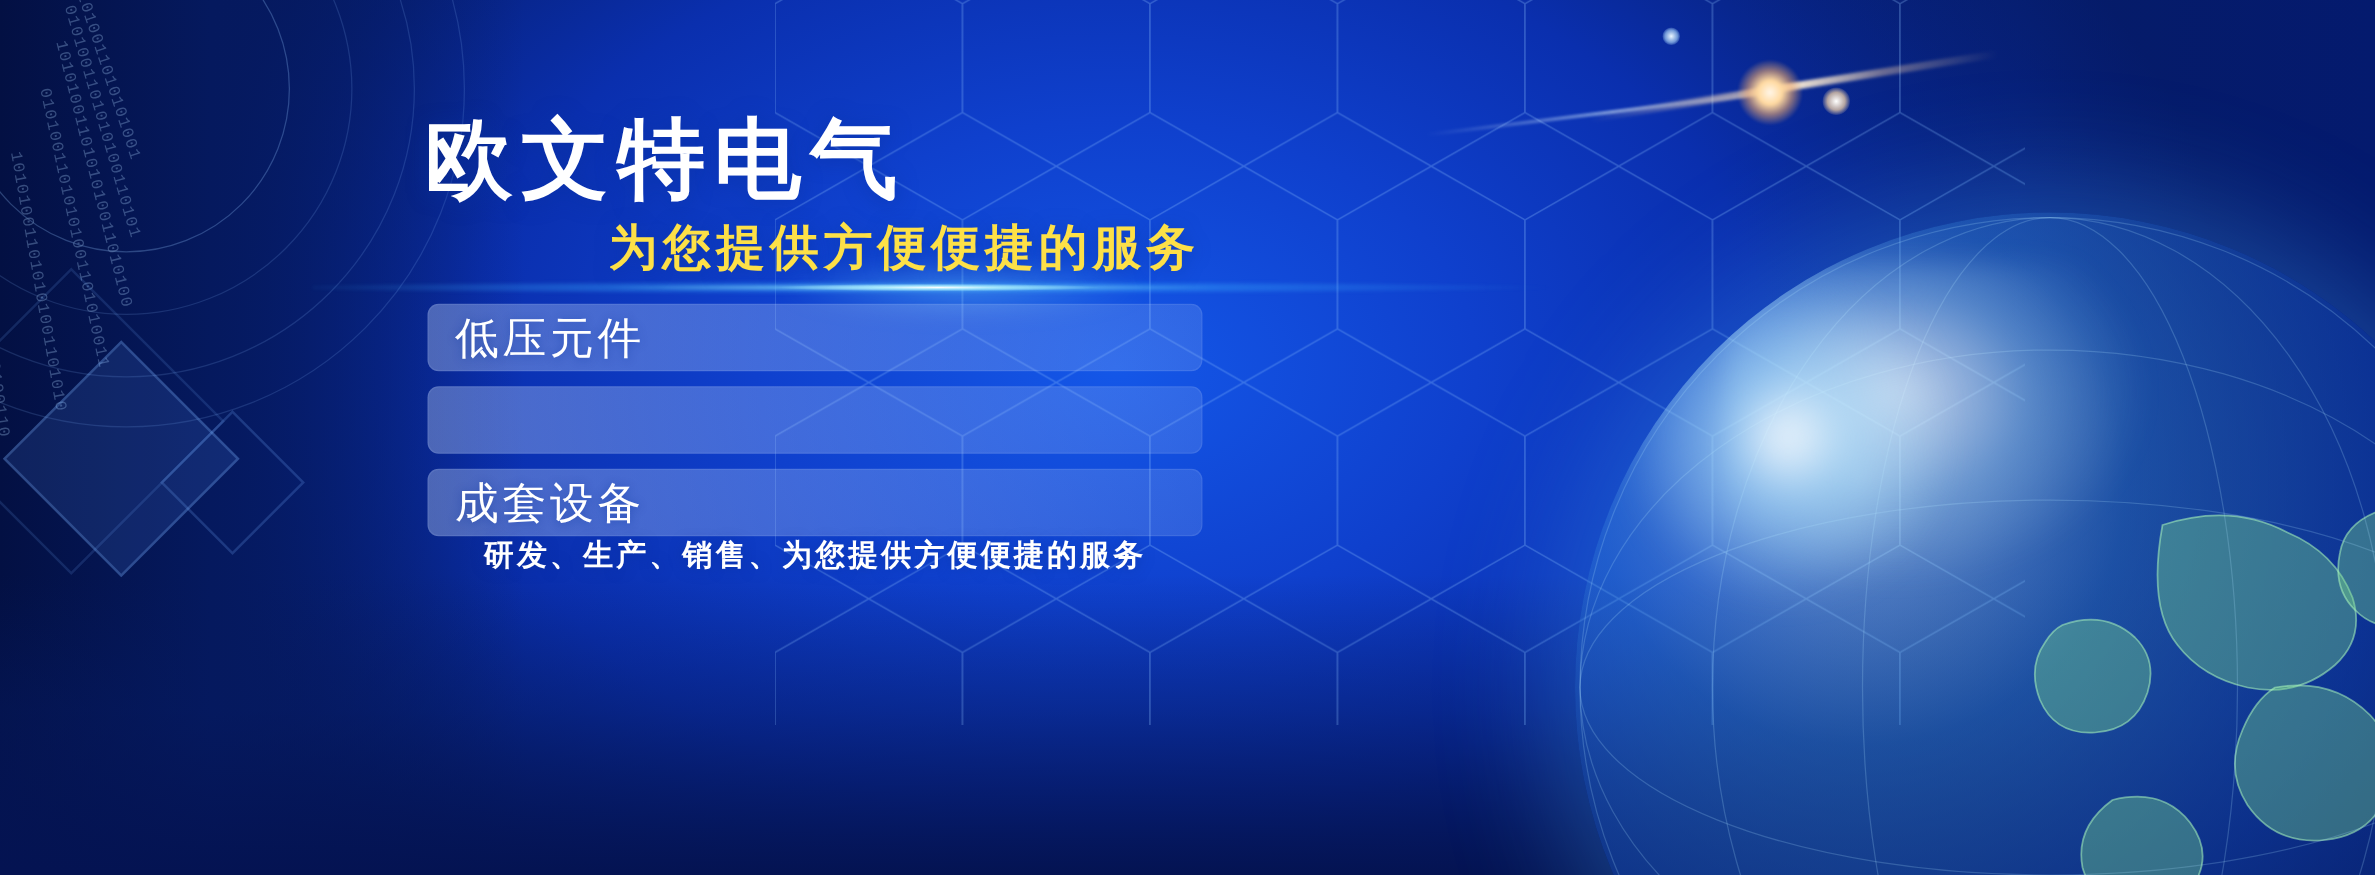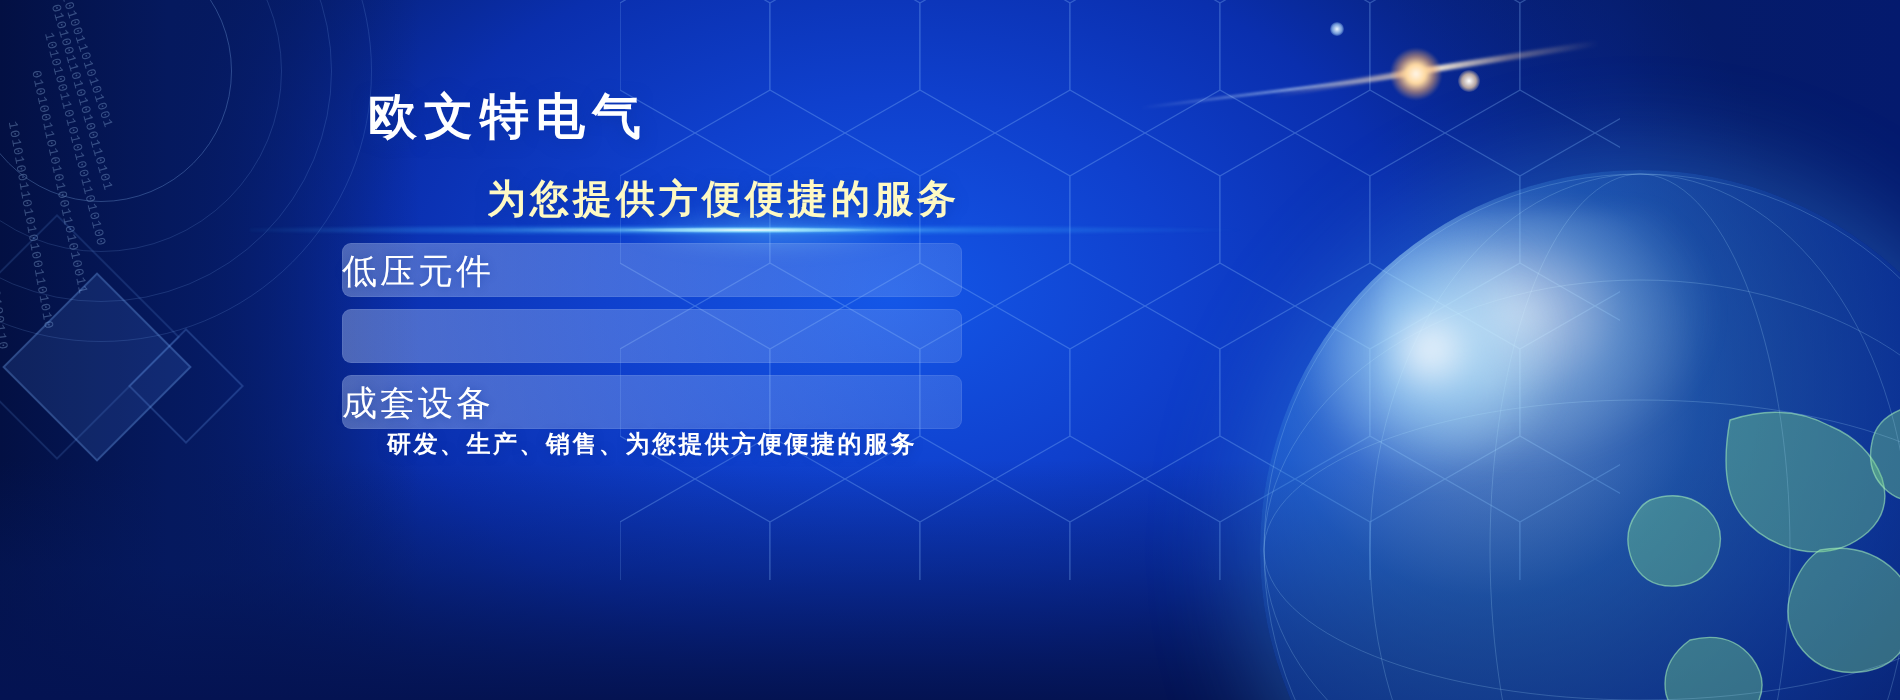--- a/index.html
+++ b/index.html
@@ -104,38 +104,37 @@
   .globe-hot{
     position:absolute;left:20px;top:30px;width:300px;height:300px;
     background:radial-gradient(circle at 50% 50%,rgba(255,255,255,.95) 0%,rgba(185,235,255,.55) 22%,rgba(120,200,255,0) 62%);
     filter:blur(14px);
   }
   .globe svg{position:absolute;inset:0;}
   
   .content{position:absolute;left:0;top:0;width:1900px;height:700px;}
   .title{
     position:absolute;left:340px;top:92px;
-    font-size:49px;font-weight:bold;color:#ffffff;
+    font-size:70px;font-weight:bold;color:#ffffff;
     letter-spacing:7px;line-height:1;
     text-shadow:0 2px 16px rgba(10,50,160,.55);
-    margin-left:28px;
   }
   .subtitle{
     position:absolute;left:340px;top:178px;width:620px;
     text-align:right;
-    font-size:39px;font-weight:bold;color:#fef9c3;
+    font-size:39px;font-weight:bold;color:#fde047;
     letter-spacing:4px;line-height:1.1;
     text-shadow:0 2px 14px rgba(10,50,160,.5);
   }
   .pills{position:absolute;left:342px;top:243px;width:620px;}
   .pill{
     position:relative;display:flex;align-items:center;
     height:54px;margin-bottom:12px;border-radius:9px;
     background:linear-gradient(90deg,rgba(188,208,248,.38) 0%,rgba(170,196,246,.30) 55%,rgba(150,182,244,.22) 100%);
-    box-sizing:border-box;
+    padding-left:22px;box-sizing:border-box;
     box-shadow:inset 0 0 0 1px rgba(200,220,255,.10);
     text-align:right;
   }
   .pill-title{
     font-size:35px;font-weight:500;color:#ffffff;letter-spacing:3px;
     line-height:1;white-space:nowrap;
     text-shadow:0 1px 8px rgba(12,48,150,.45);
   }
   .pill-desc{
     margin-left:16px;font-size:20px;color:#ffffff;letter-spacing:1.5px;

